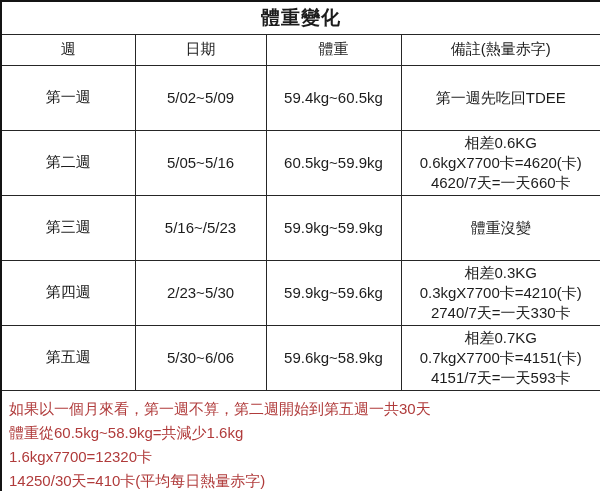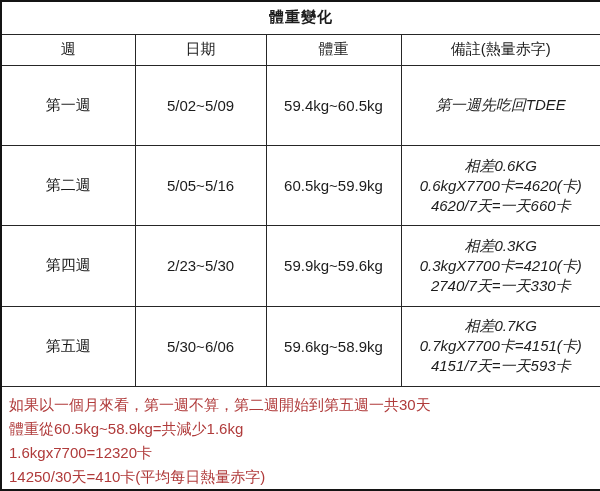--- a/index.html
+++ b/index.html
@@ -28,33 +28,32 @@
     vertical-align: middle;
     font-weight: normal;
     font-size: 15px;
     padding: 0;
     overflow: hidden;
   }
   tr.title-row {
     height: 33px;
   }
   tr.title-row th {
-    font-size: 15px;
+    font-size: 19px;
     font-weight: bold;
     letter-spacing: 1px;
   }
   tr.header-row {
     height: 31px;
   }
   tbody tr.data-row {
     height: 65px;
   }
   td.notes-cell div {
     line-height: 20px;
-    font-style: italic;
   }
   tfoot tr {
     height: 100px;
   }
   tfoot td.summary-cell {
     text-align: left;
     vertical-align: top;
     padding: 6px 4px 0 7px;
     font-size: 15px;
     line-height: 24px;
@@ -94,20 +93,28 @@
         <td>第二週</td>
         <td>5/05~5/16</td>
         <td>60.5kg~59.9kg</td>
         <td class="notes-cell">
           <div>相差0.6KG</div>
           <div>0.6kgX7700卡=4620(卡)</div>
           <div>4620/7天=一天660卡</div>
         </td>
       </tr>
       <tr class="data-row">
+        <td>第三週</td>
+        <td>5/16~/5/23</td>
+        <td>59.9kg~59.9kg</td>
+        <td class="notes-cell">
+          <div>體重沒變</div>
+        </td>
+      </tr>
+      <tr class="data-row">
         <td>第四週</td>
         <td>2/23~5/30</td>
         <td>59.9kg~59.6kg</td>
         <td class="notes-cell">
           <div>相差0.3KG</div>
           <div>0.3kgX7700卡=4210(卡)</div>
           <div>2740/7天=一天330卡</div>
         </td>
       </tr>
       <tr class="data-row">

